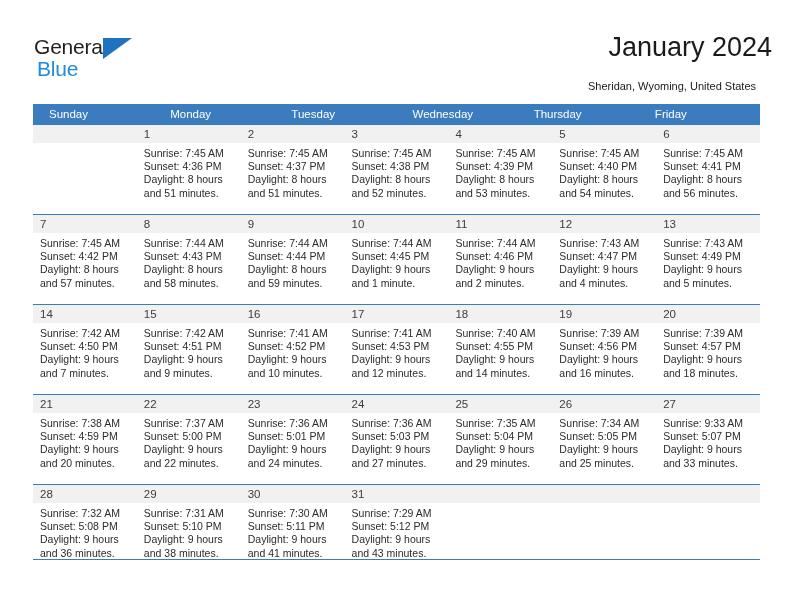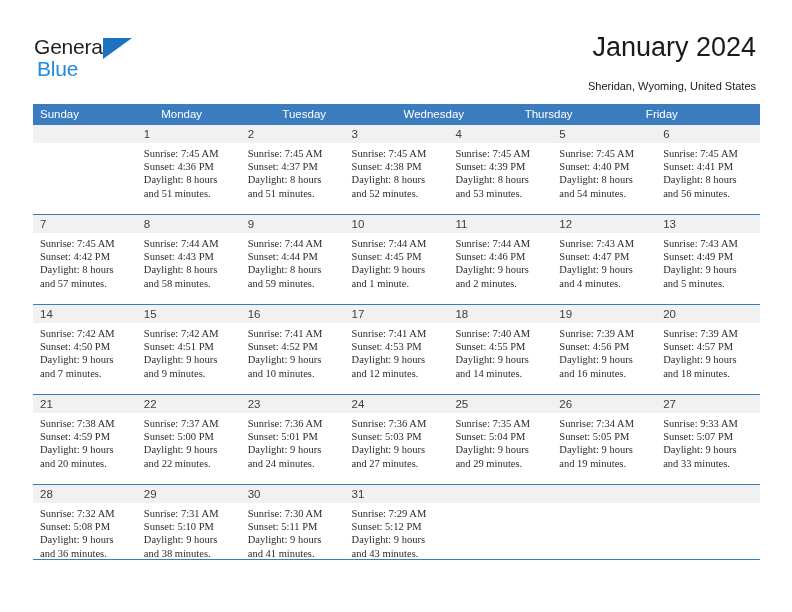--- a/index.html
+++ b/index.html
@@ -58,21 +58,21 @@
     position: absolute;
     left: 3px;
     top: 22px;
     font-size: 21px;
     letter-spacing: -0.2px;
     color: #1f8ae0;
     font-family: "Liberation Sans", sans-serif;
   }
   .title {
     position: absolute;
-    right: 36px;
+    right: 20px;
     top: 32px;
     font-size: 27px;
     color: #1a1a1a;
     text-align: right;
     white-space: nowrap;
   }
   .subtitle {
     position: absolute;
     right: 36px;
     top: 80px;
@@ -93,21 +93,21 @@
     display: flex;
     background: #3a7cbe;
     height: 21px;
   }
   .dow {
     flex: 1 1 0;
     box-sizing: border-box;
     color: #ffffff;
     font-size: 11.5px;
     line-height: 21px;
-    padding-left: 7px;
+    padding-left: 16px;
     white-space: nowrap;
     overflow: hidden;
   }
   .week {
     display: flex;
     border-top: 1px solid #3a7cbe;
     box-sizing: border-box;
   }
   .week:first-of-type {
     border-top: none;
@@ -128,21 +128,20 @@
     background: #f1f1f1;
   }
   .daynum {
     font-size: 11.5px;
     line-height: 18px;
     padding-left: 7px;
     color: #3d3d3d;
   }
   .cell-body {
     padding: 4px 5px 0 7px;
-    font-family: Liberation Serif, serif;
   }
   .cell-line {
     font-size: 10.5px;
     line-height: 13.2px;
     color: #2b2b2b;
     white-space: nowrap;
   }
   .bottom-rule {
     position: absolute;
     left: 33px;
@@ -471,21 +470,21 @@
             </div>
           </div>
           <div class="cell">
             <div class="daynum-band">
               <div class="daynum">26</div>
             </div>
             <div class="cell-body">
               <div class="cell-line">Sunrise: 7:34 AM</div>
               <div class="cell-line">Sunset: 5:05 PM</div>
               <div class="cell-line">Daylight: 9 hours</div>
-              <div class="cell-line">and 19 minutes.</div>
+              <div class="cell-line">and 25 minutes.</div>
             </div>
           </div>
           <div class="cell">
             <div class="daynum-band">
               <div class="daynum">27</div>
             </div>
             <div class="cell-body">
               <div class="cell-line">Sunrise: 9:33 AM</div>
               <div class="cell-line">Sunset: 5:07 PM</div>
               <div class="cell-line">Daylight: 9 hours</div>

